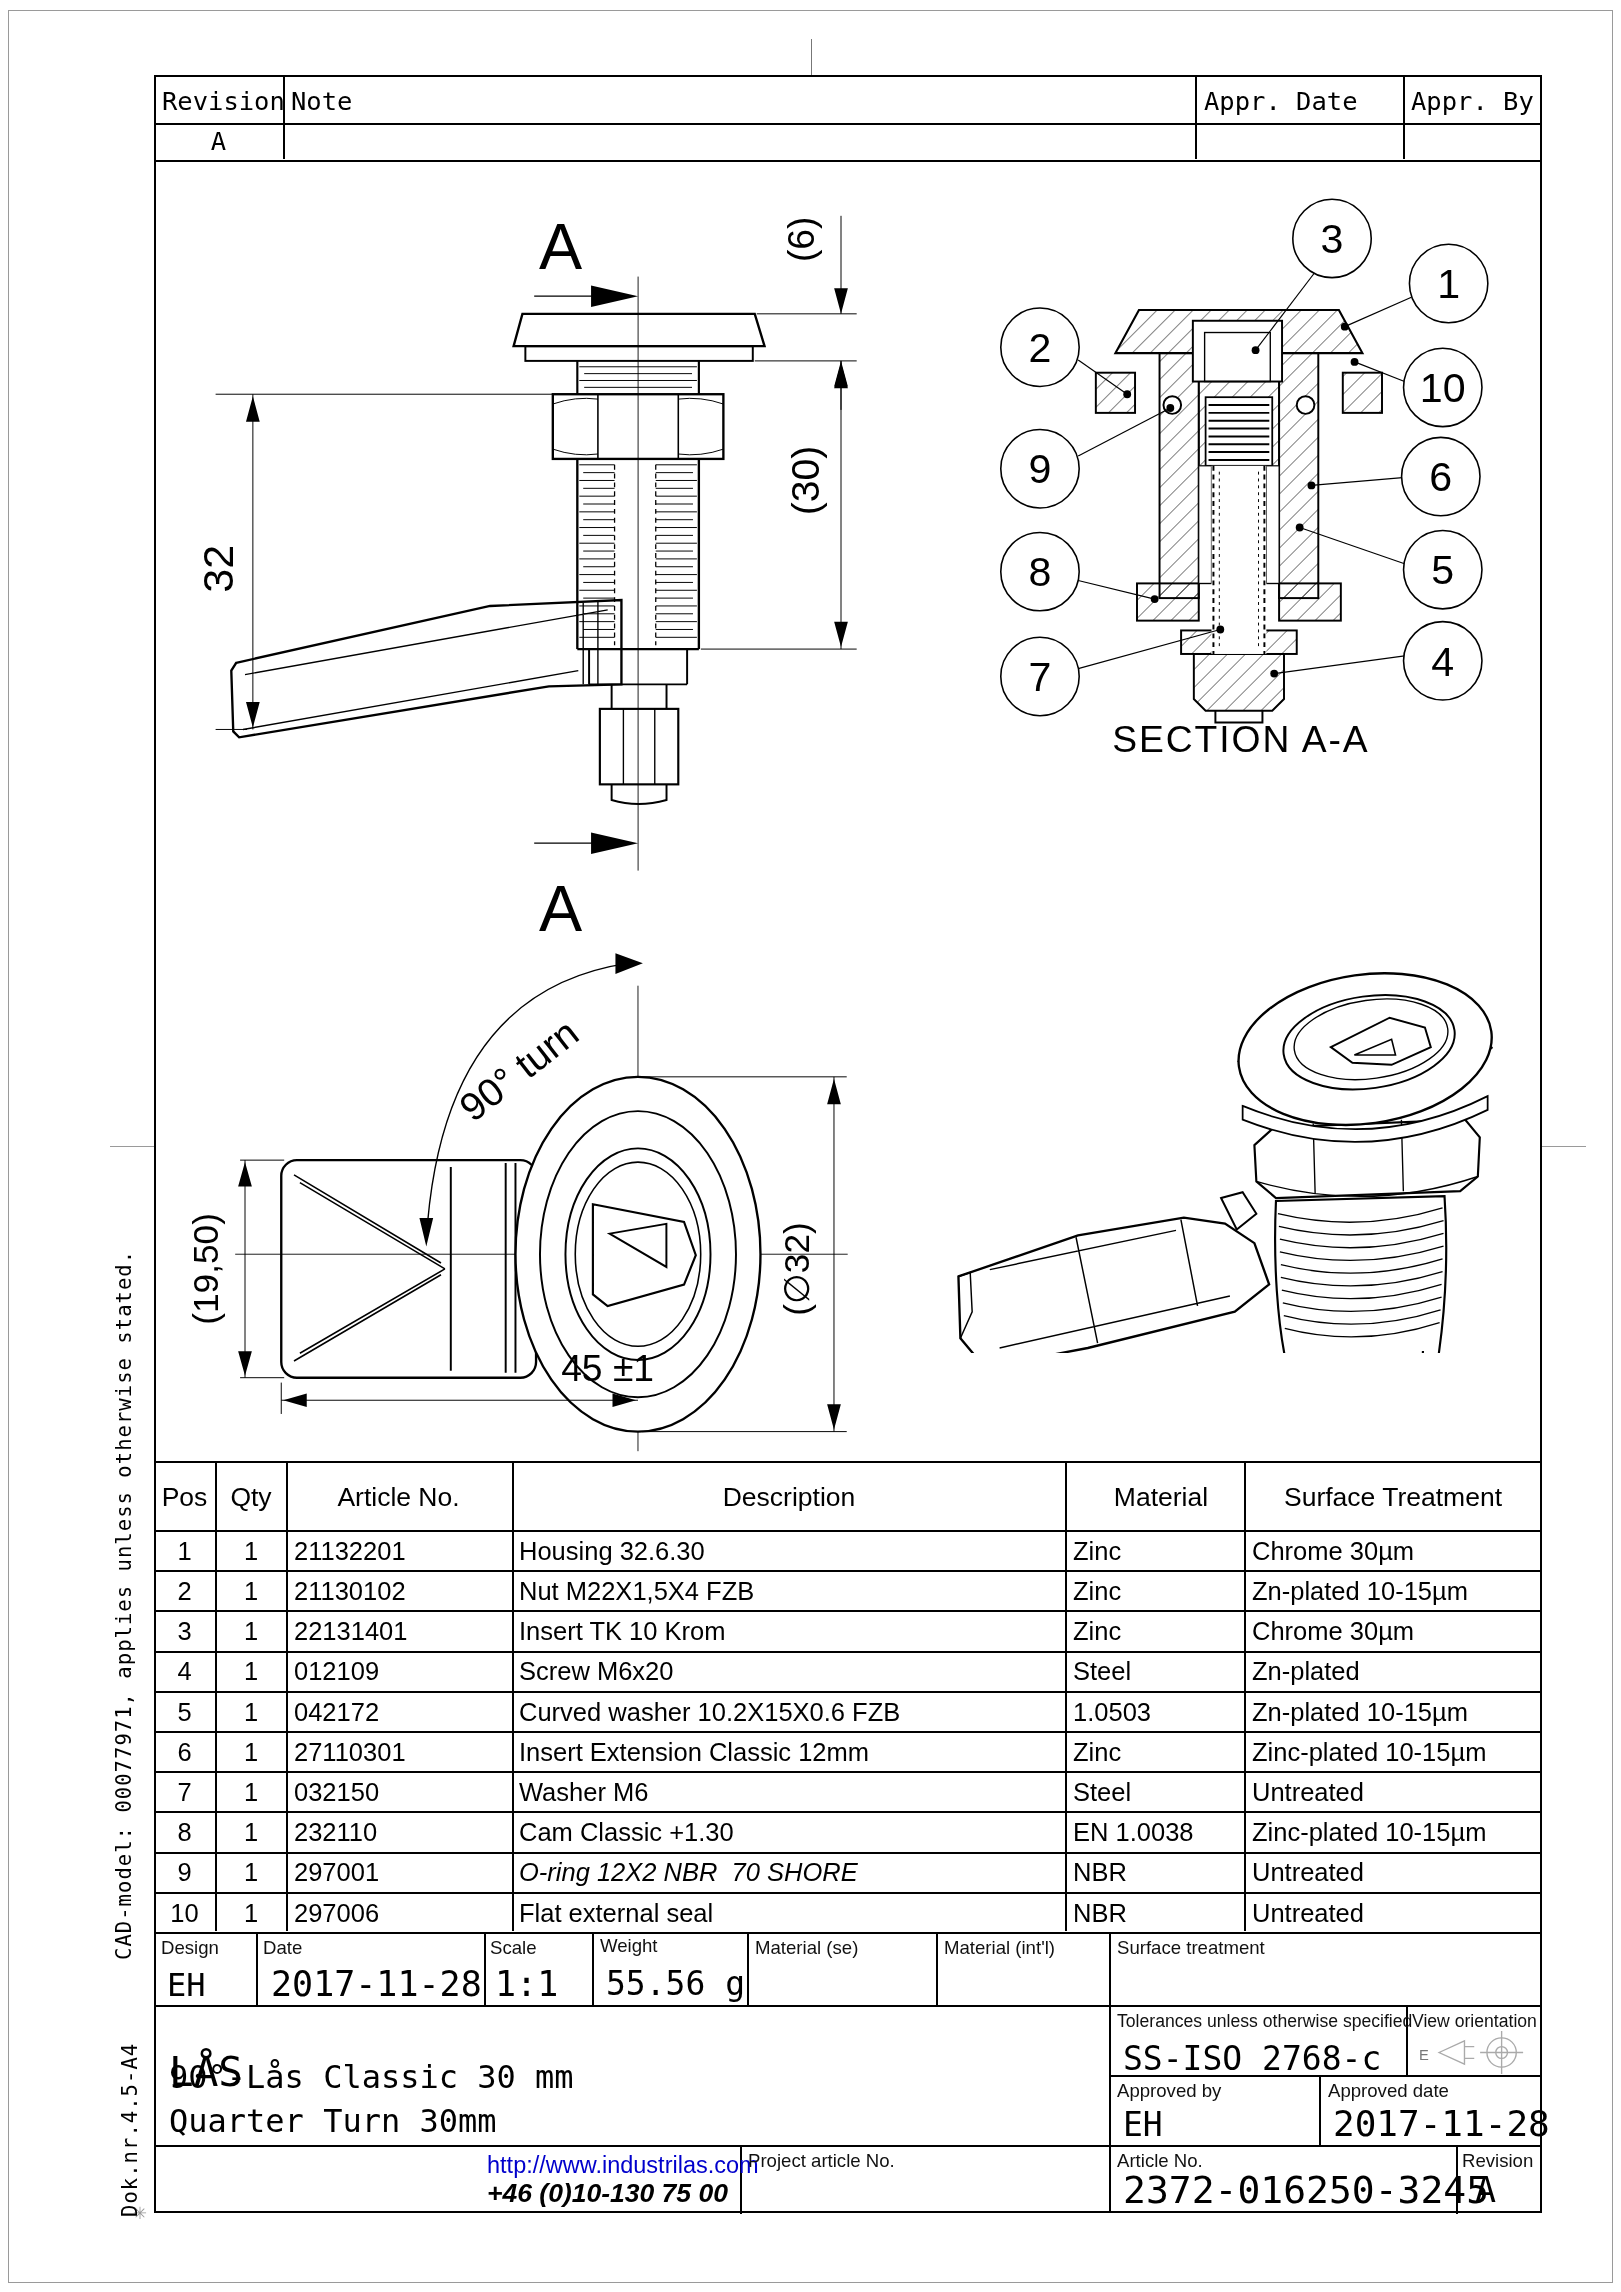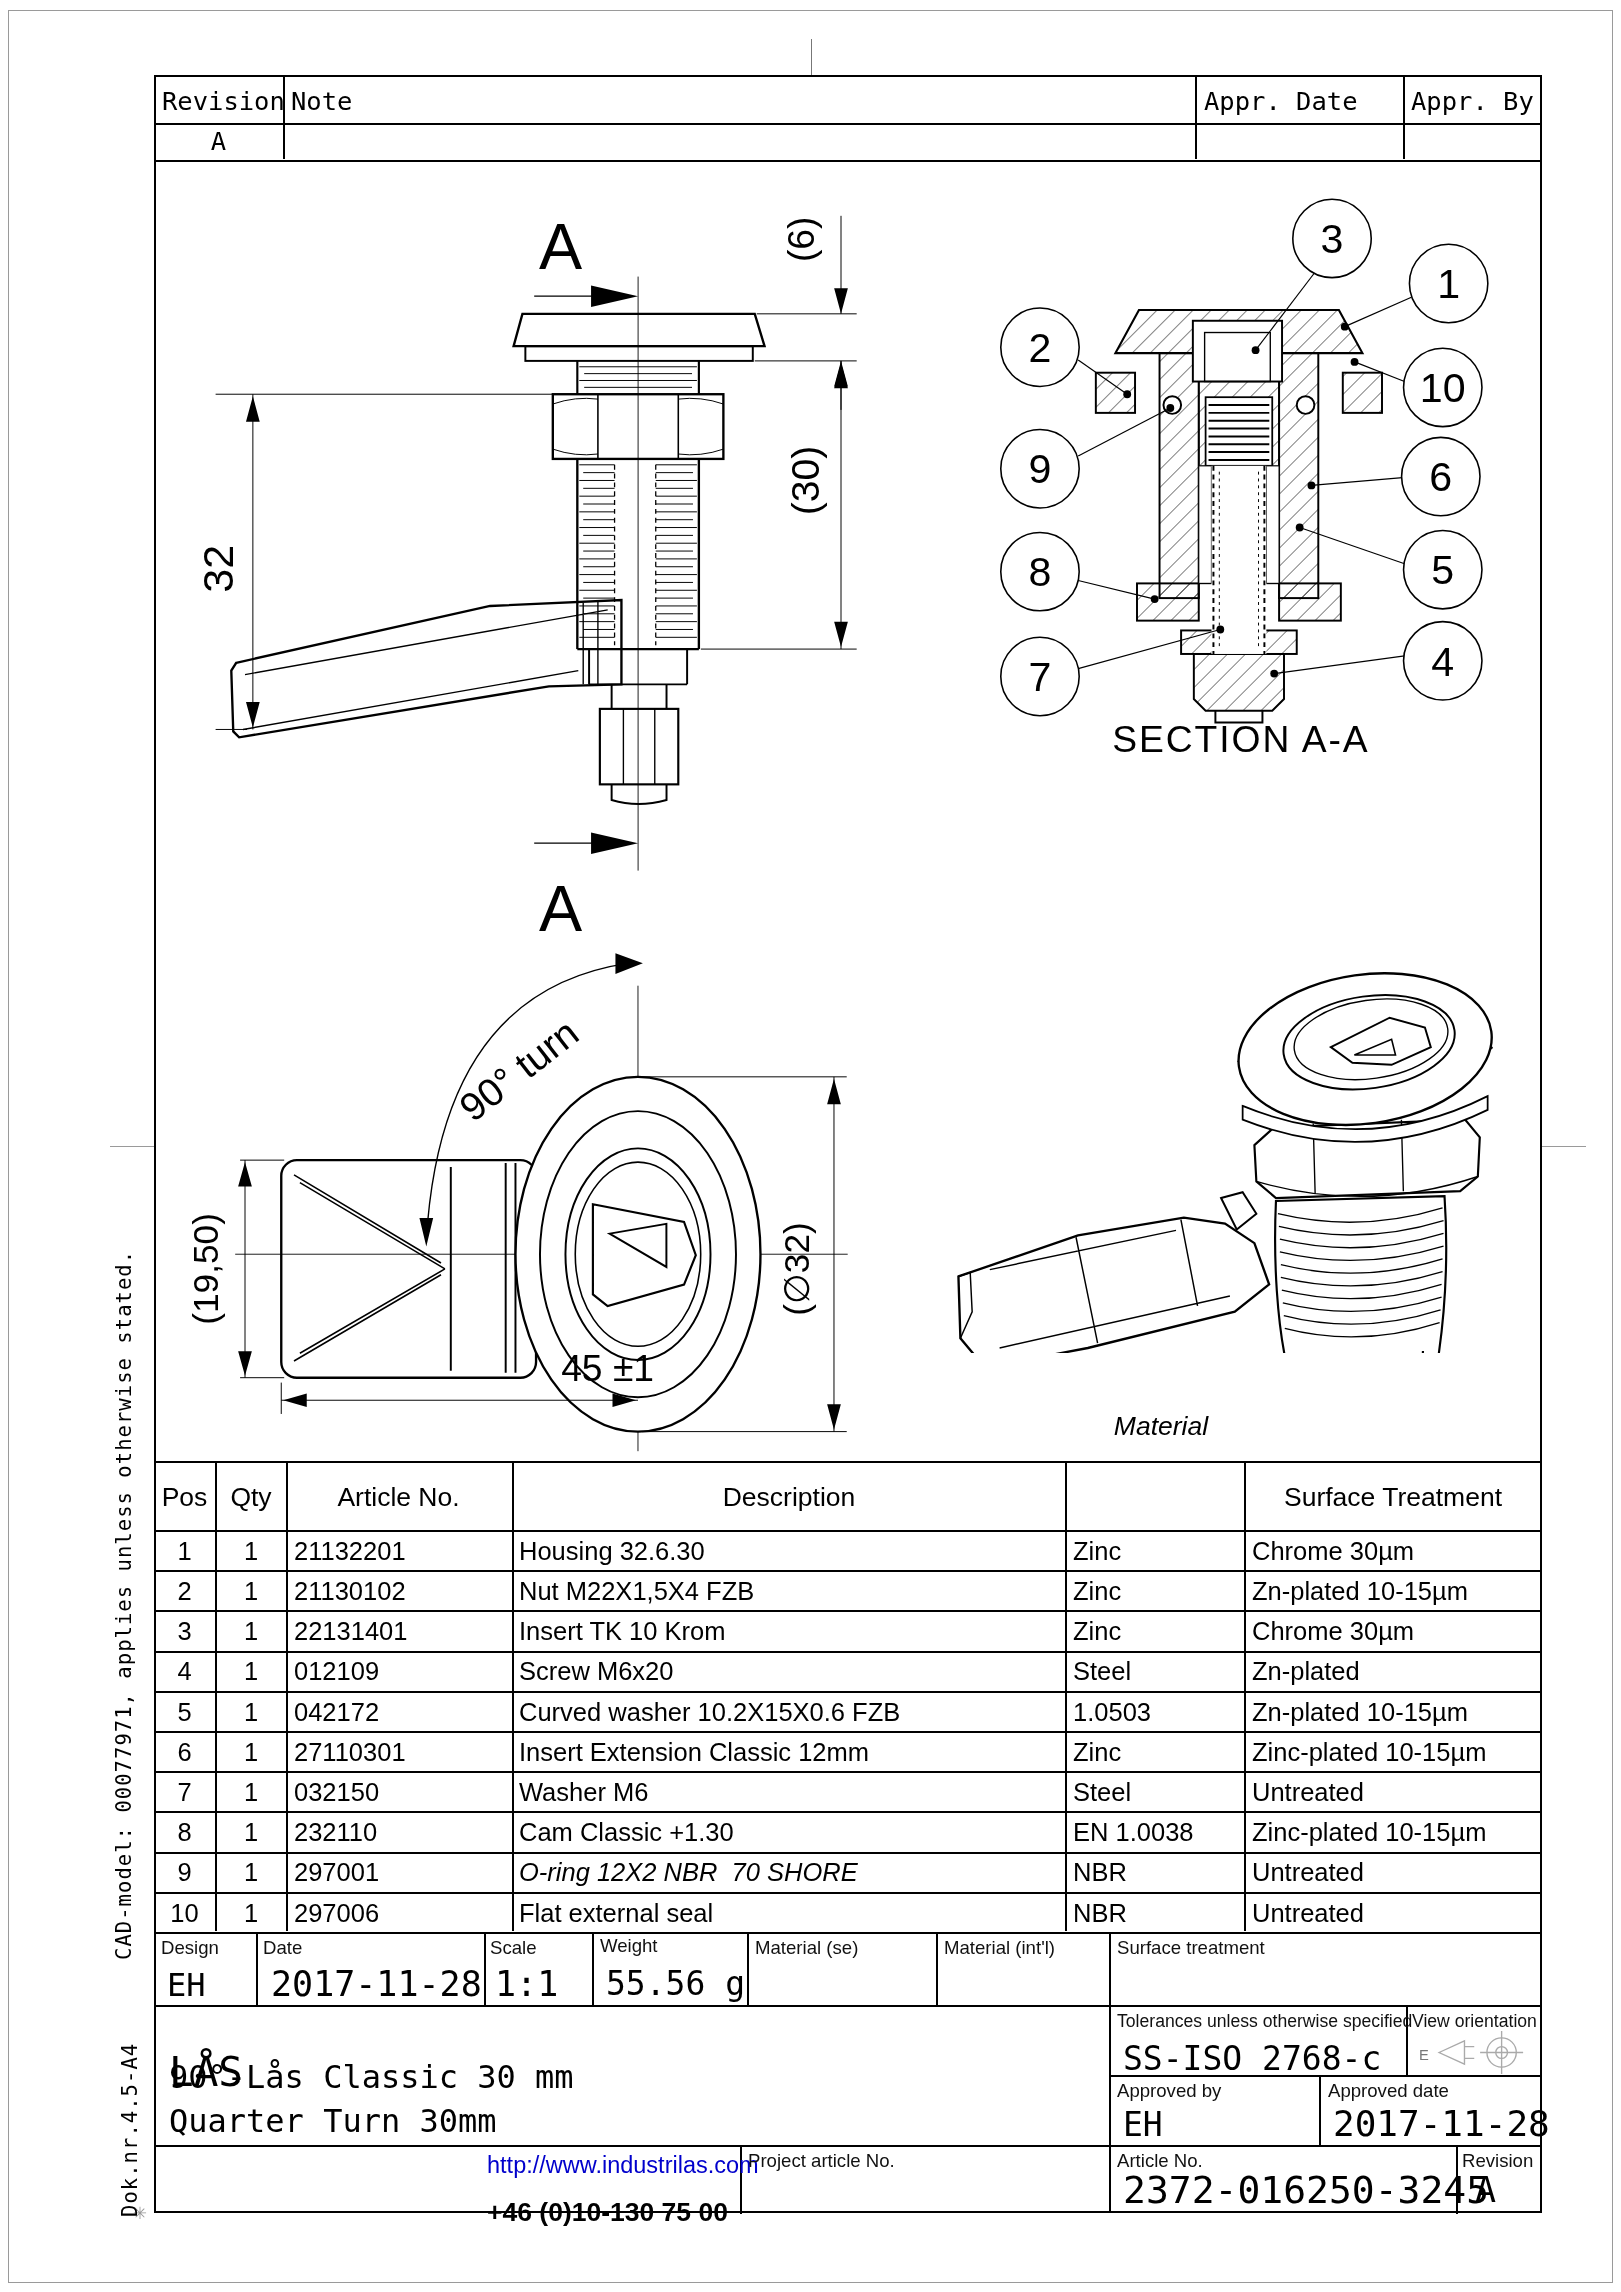--- a/index.html
+++ b/index.html
@@ -364,21 +364,21 @@
   <div class="v" style="left:215px;top:1461px;height:470px;"></div>
   <div class="v" style="left:286px;top:1461px;height:470px;"></div>
   <div class="v" style="left:512px;top:1461px;height:470px;"></div>
   <div class="v" style="left:1065px;top:1461px;height:470px;"></div>
   <div class="v" style="left:1244px;top:1461px;height:470px;"></div>
 
   <div class="pth" style="left:154px;top:1482px;width:61px;">Pos</div>
   <div class="pth" style="left:215px;top:1482px;width:72px;">Qty</div>
   <div class="pth" style="left:286px;top:1482px;width:225px;">Article No.</div>
   <div class="pth" style="left:512px;top:1482px;width:554px;">Description</div>
-  <div class="pth" style="left:1065px;top:1411px;width:192px;font-style:italic;">Material</div>
+  <div class="pth" style="left:1065px;top:1482px;width:192px;">Material</div>
   <div class="pth" style="left:1244px;top:1482px;width:298px;">Surface Treatment</div>
 
   <div>
     <div class="ptc" style="left:154px;top:1537px;width:61px;text-align:center;">1</div>
     <div class="ptc" style="left:215px;top:1537px;width:72px;text-align:center;">1</div>
     <div class="ptc" style="left:294px;top:1537px;width:214px;">21132201</div>
     <div class="ptc" style="left:519px;top:1537px;width:542px;">Housing 32.6.30</div>
     <div class="ptc" style="left:1073px;top:1537px;width:167px;">Zinc</div>
     <div class="ptc" style="left:1252px;top:1537px;width:286px;">Chrome 30µm</div>
   </div>
@@ -499,21 +499,21 @@
         <line x1="72" y1="0" x2="72" y2="44"></line>
     </g>
   </svg>
 
   <div class="abs lbl" style="left:1117px;top:2080px;">Approved by</div>
   <div class="abs cadtxt" style="left:1123px;top:2105px;font-size:33px;">EH</div>
   <div class="abs lbl" style="left:1328px;top:2080px;">Approved date</div>
   <div class="abs cadtxt" style="left:1333px;top:2103px;font-size:36px;">2017-11-28</div>
 
   <div class="abs" style="left:487px;top:2152px;font-size:23.5px;color:#0000cc;">http://www.industrilas.com</div>
-  <div class="abs" style="left:487px;top:2178px;font-size:26.5px;font-weight:bold;margin-top:19px;">+46 (0)10-130 75 00</div>
+  <div class="abs" style="left:487px;top:2178px;font-size:26.5px;font-weight:bold;font-style:italic;">+46 (0)10-130 75 00</div>
   <div class="abs lbl" style="left:748px;top:2150px;">Project article No.</div>
 
   <div class="abs lbl" style="left:1117px;top:2150px;">Article No.</div>
   <div class="abs cadtxt" style="left:1123px;top:2168px;font-size:38px;">2372-016250-3245</div>
   <div class="abs lbl" style="left:1462px;top:2150px;">Revision</div>
   <div class="abs cadtxt" style="left:1475px;top:2170px;font-size:35px;">A</div>
 
 
   <div class="abs vert" style="left:112px;top:1274px;height:686px;">CAD-model: 00077971, applies unless otherwise stated.</div>
   <div class="abs vert" style="left:118px;top:2021px;height:196px;">Dok.nr.4.5-A4</div>

